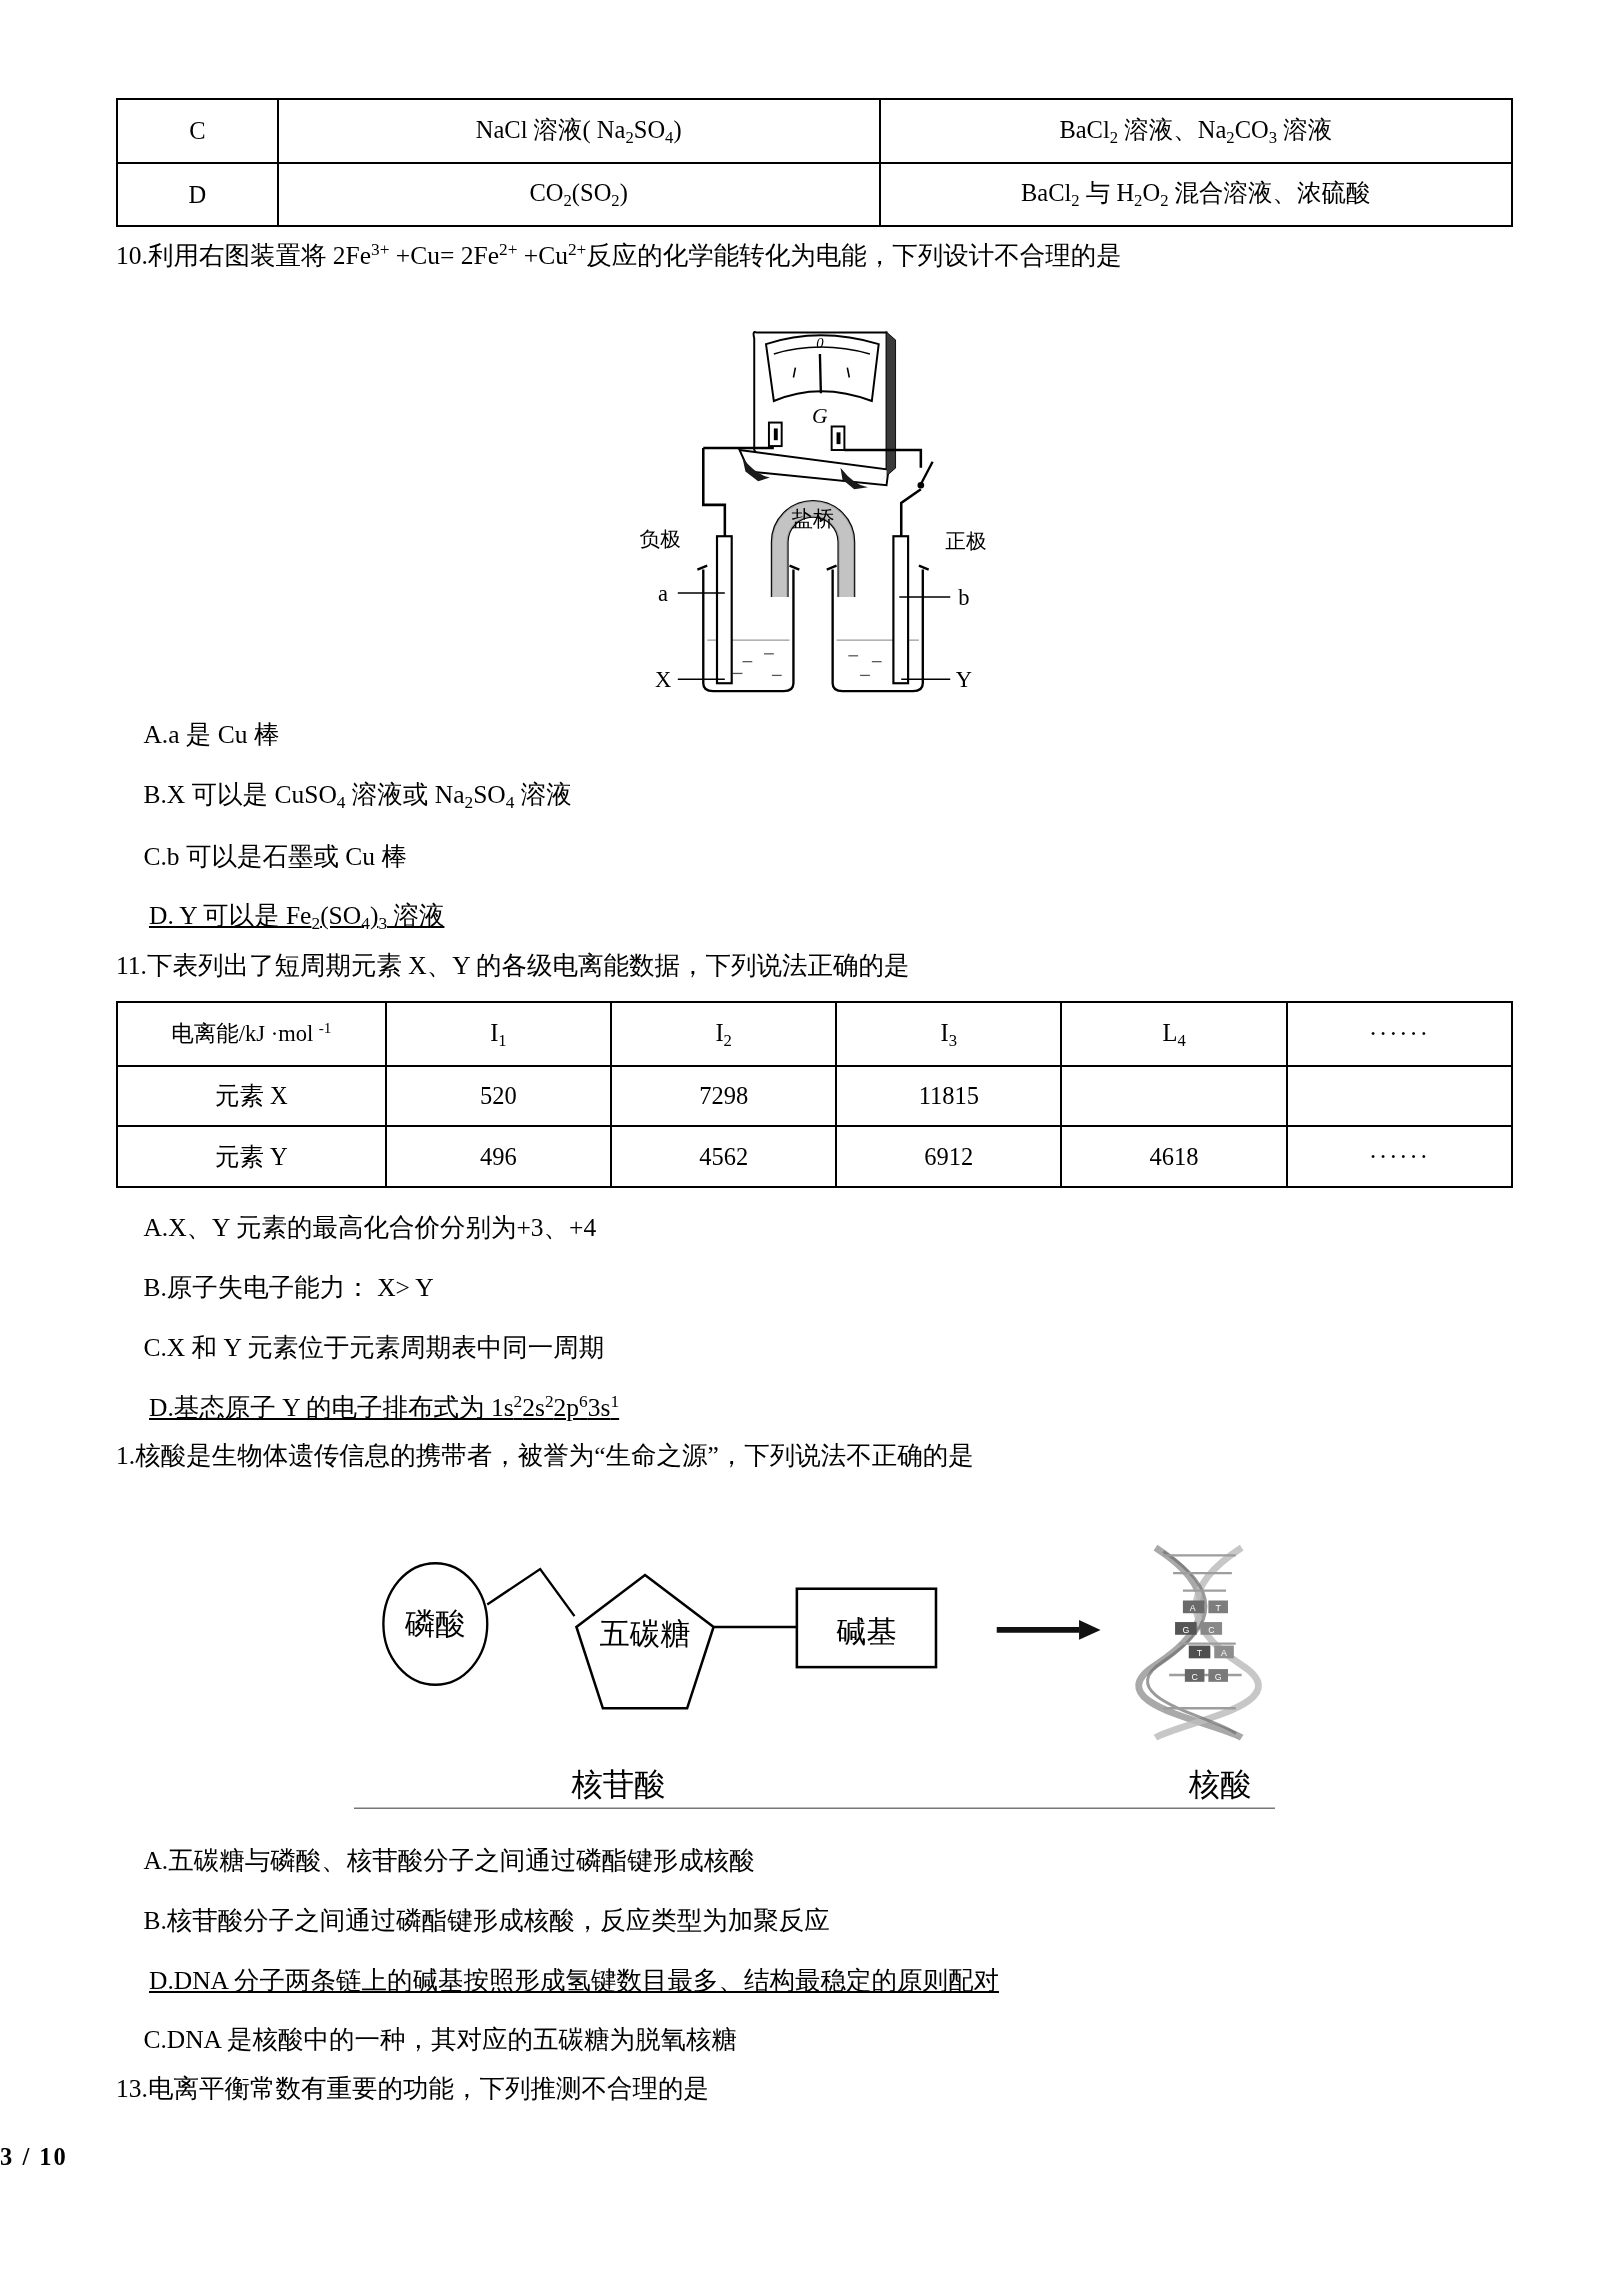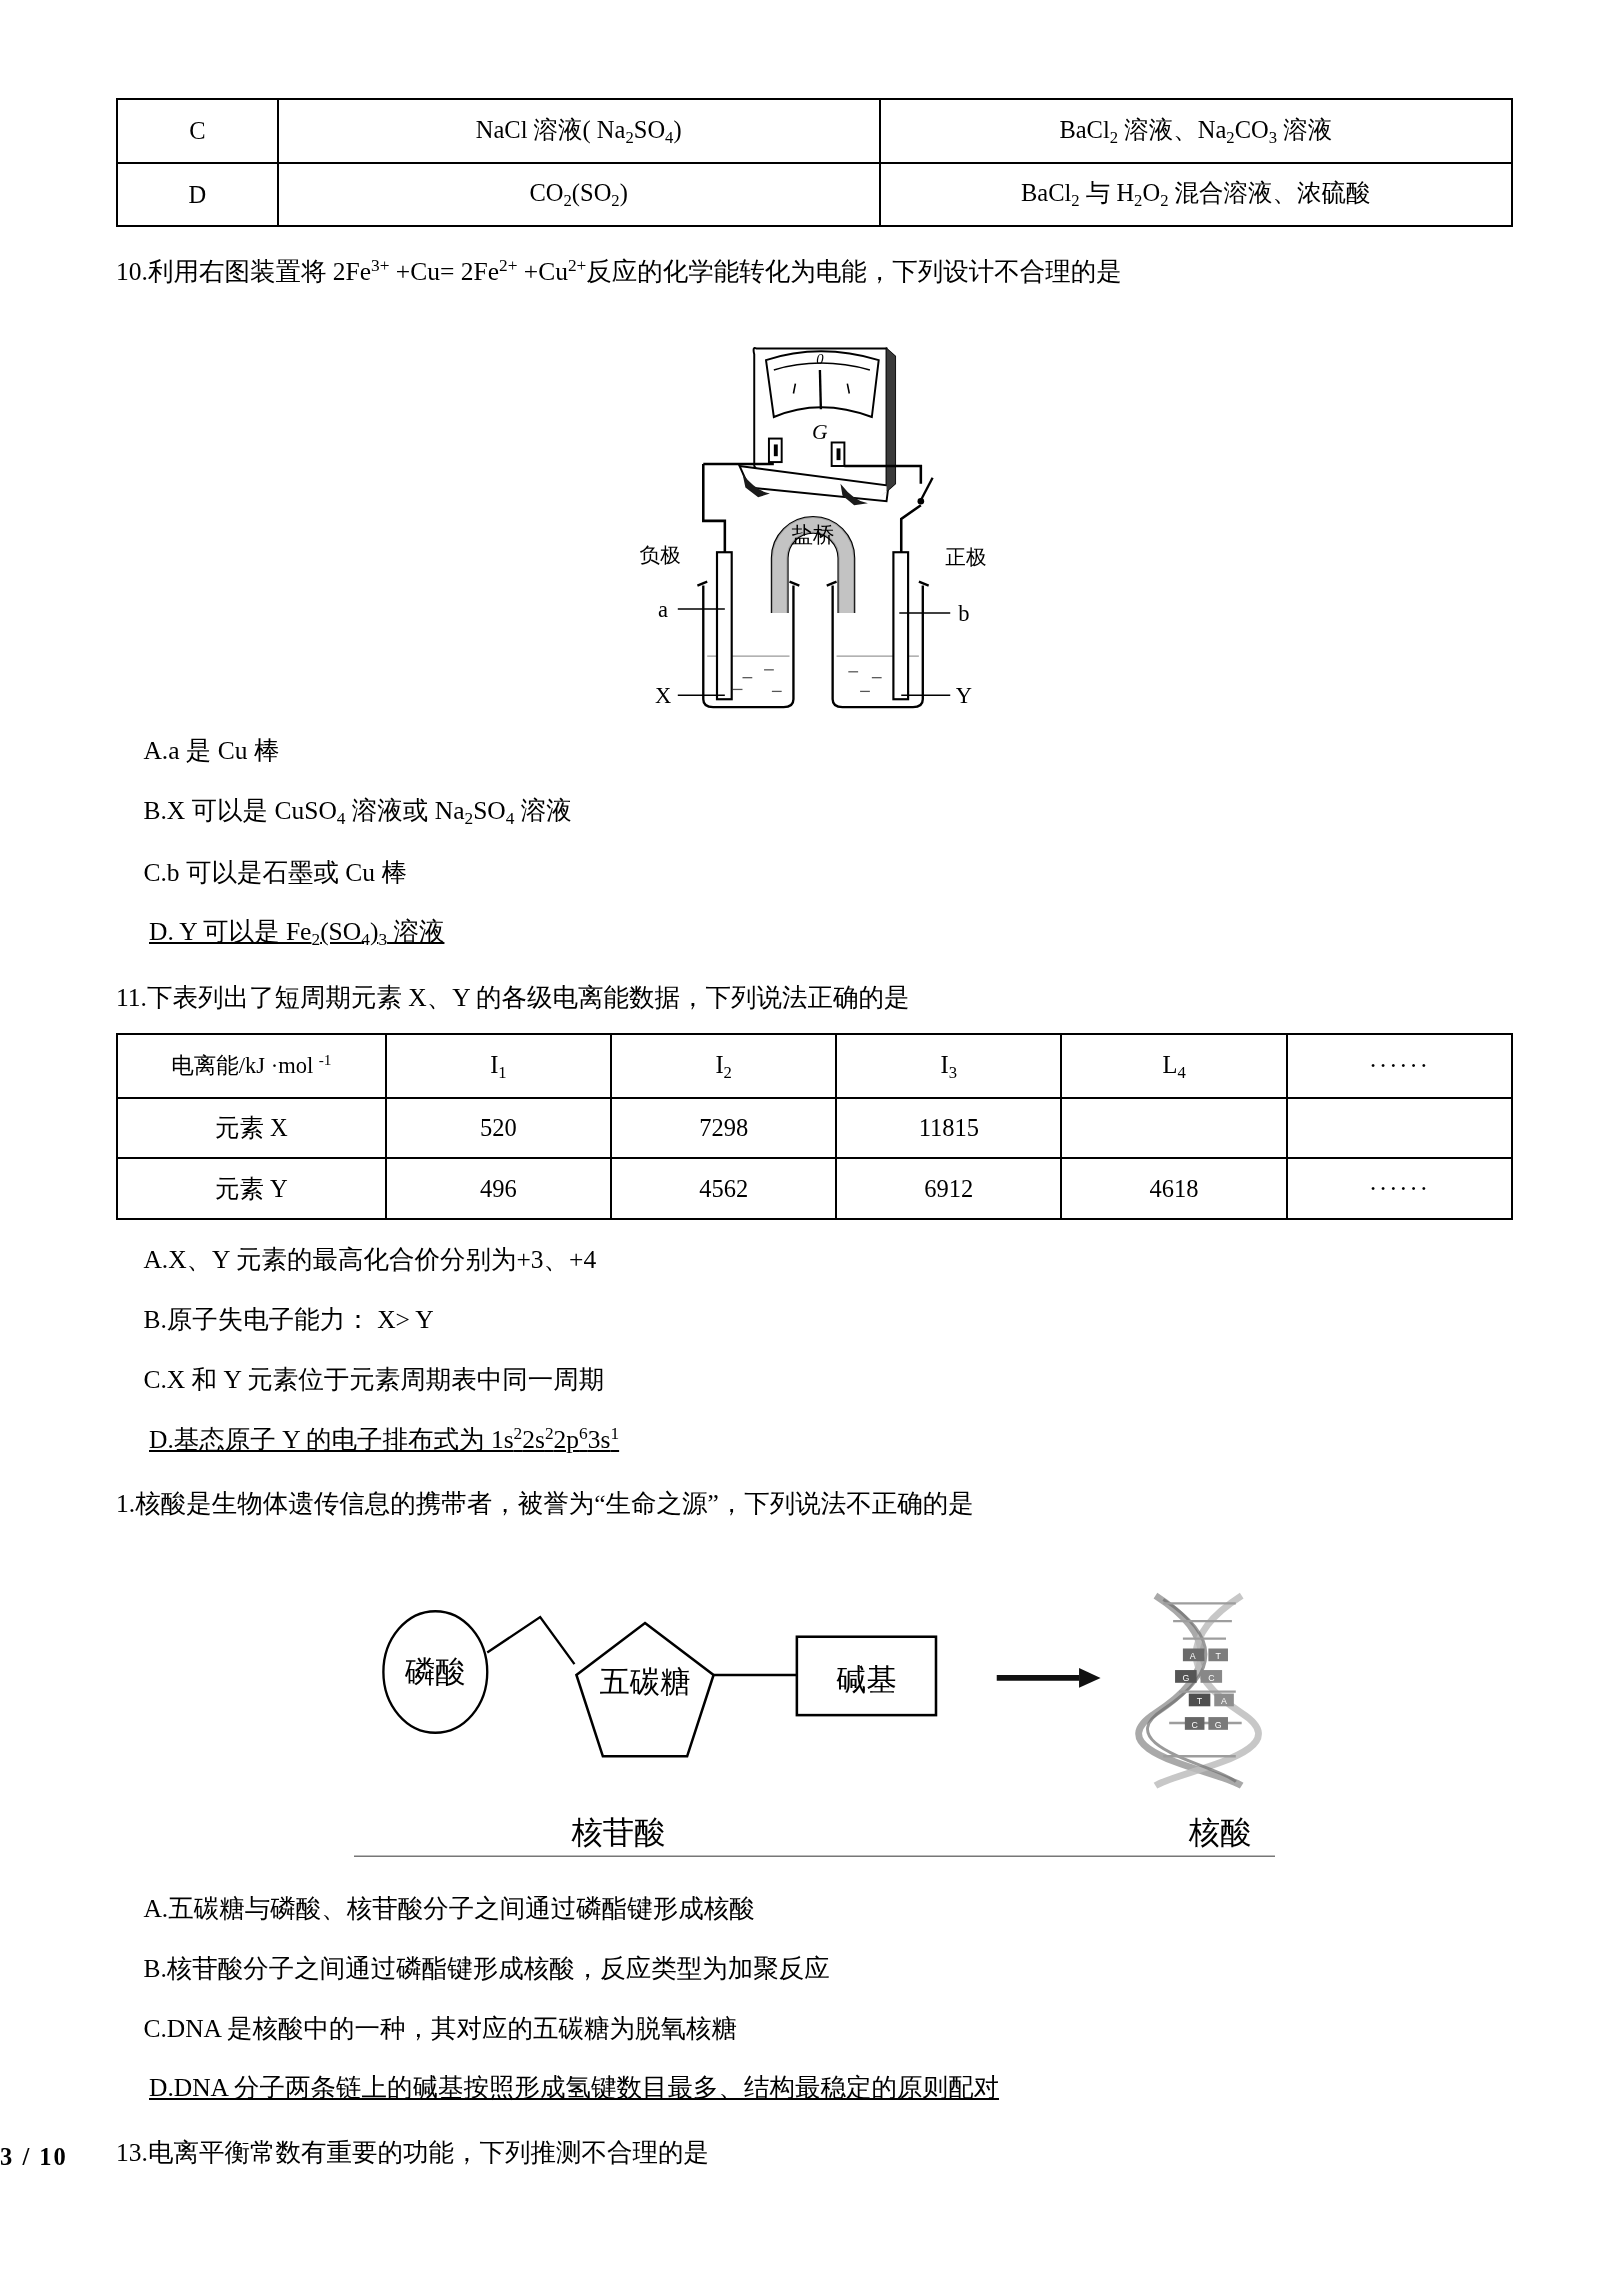--- a/index.html
+++ b/index.html
@@ -59,21 +59,21 @@
   sub { font-size: 0.68em; vertical-align: -0.28em; }
   sup { font-size: 0.68em; vertical-align: 0.5em; }
 
   
   .qline {
     font-size: 25.5px;
     line-height: 1.5;
     margin: 19.6px 0 0 0;
     white-space: nowrap;
   }
-  .qnum { margin-top: 26px; }
+  .qnum { margin-top: 10px; }
   .opt {
     font-size: 25.5px;
     line-height: 1.5;
     margin: 21.6px 0 0 27.4px;
     white-space: nowrap;
   }
   .opt.indent2 { margin-left: 33px; text-decoration: underline; }
 
   .spacer-sm { height: 15.7px; }
 
@@ -317,22 +317,22 @@
         </g>
 
         <text x="270" y="275" font-size="32" text-anchor="middle" font-family="'Liberation Serif','DejaVu Serif',serif">核苷酸</text>
         <text x="884" y="275" font-size="32" text-anchor="middle" font-family="'Liberation Serif','DejaVu Serif',serif">核酸</text>
         <line x1="0" y1="288" x2="940" y2="288" stroke="#777" stroke-width="1.6"></line>
       </svg>
     </div>
 
     <div class="opt">A.五碳糖与磷酸、核苷酸分子之间通过磷酯键形成核酸</div>
     <div class="opt">B.核苷酸分子之间通过磷酯键形成核酸，反应类型为加聚反应</div>
+    <div class="opt indent2">D.DNA 分子两条链上的碱基按照形成氢键数目最多、结构最稳定的原则配对</div>
     <div class="opt">C.DNA 是核酸中的一种，其对应的五碳糖为脱氧核糖</div>
-    <div class="opt indent2">D.DNA 分子两条链上的碱基按照形成氢键数目最多、结构最稳定的原则配对</div>
 
     <div class="qline qnum">13.电离平衡常数有重要的功能，下列推测不合理的是</div>
 
   </div>
 
   <div class="footer">3 / 10</div>
 </div>
 
 
 </body></html>

